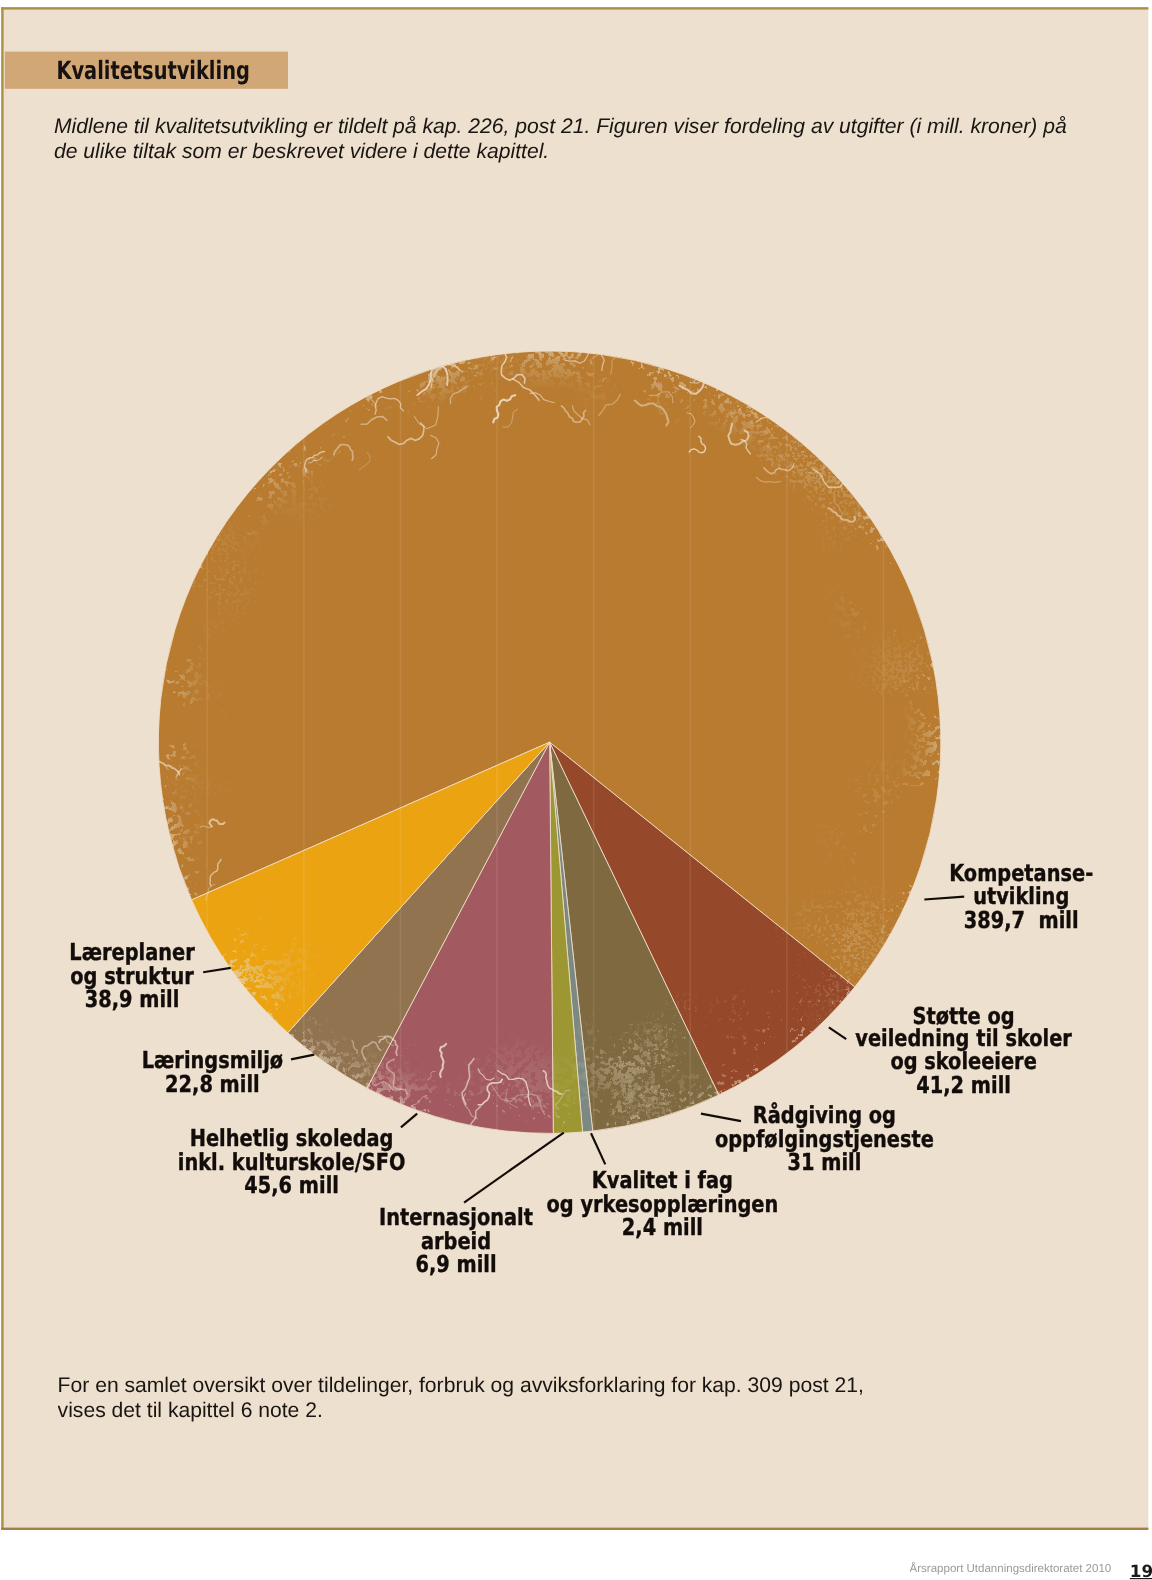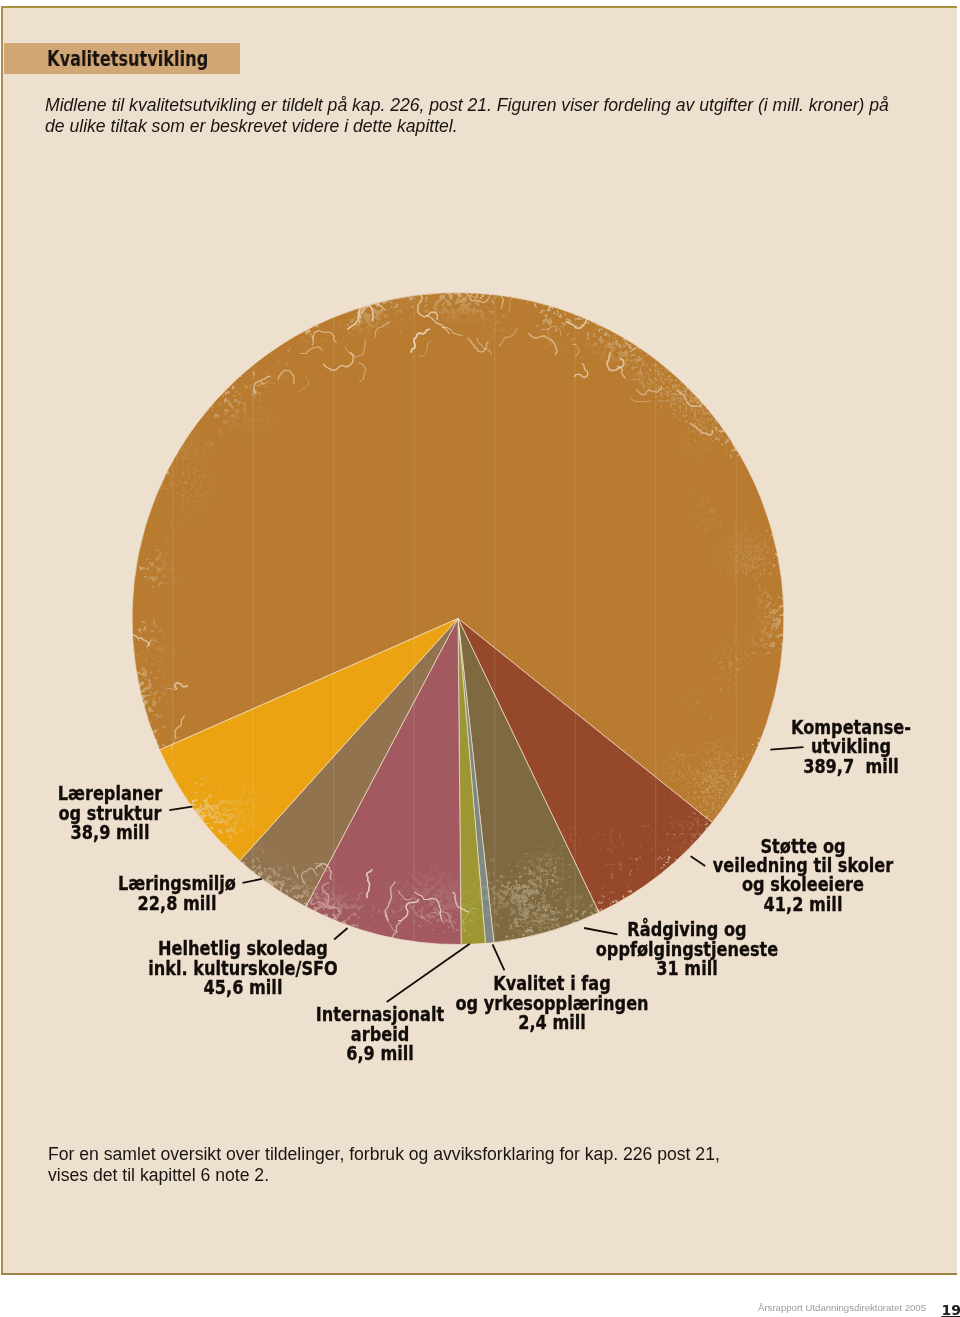--- a/index.html
+++ b/index.html
@@ -444,18 +444,18 @@
         <div class="lbl" style="left: 176.5px; top: 874.25px;">Læringsmiljø</div>
         <div class="lbl" style="left: 176.5px; top: 893.65px;">22,8 mill</div>
       </div>
       <div class="lblgrp">
         <div class="lbl" style="left: 110px; top: 784.45px;">Læreplaner</div>
         <div class="lbl" style="left: 110px; top: 803.85px;">og struktur</div>
         <div class="lbl" style="left: 110px; top: 823.25px;">38,9 mill</div>
       </div>
     </div>
 
-  <div class="para" id="outro">For en samlet oversikt over tildelinger, forbruk og avviksforklaring for kap. 226 post 21,
+  <div class="para" id="outro">For en samlet oversikt over tildelinger, forbruk og avviksforklaring for kap. 309 post 21,
 vises det til kapittel 6 note 2.</div>
 
-  <div class="footer-note">Årsrapport Utdanningsdirektoratet 2005</div>
+  <div class="footer-note">Årsrapport Utdanningsdirektoratet 2010</div>
   <div class="footer-page">19</div>
 </div>
 
 </body></html>

